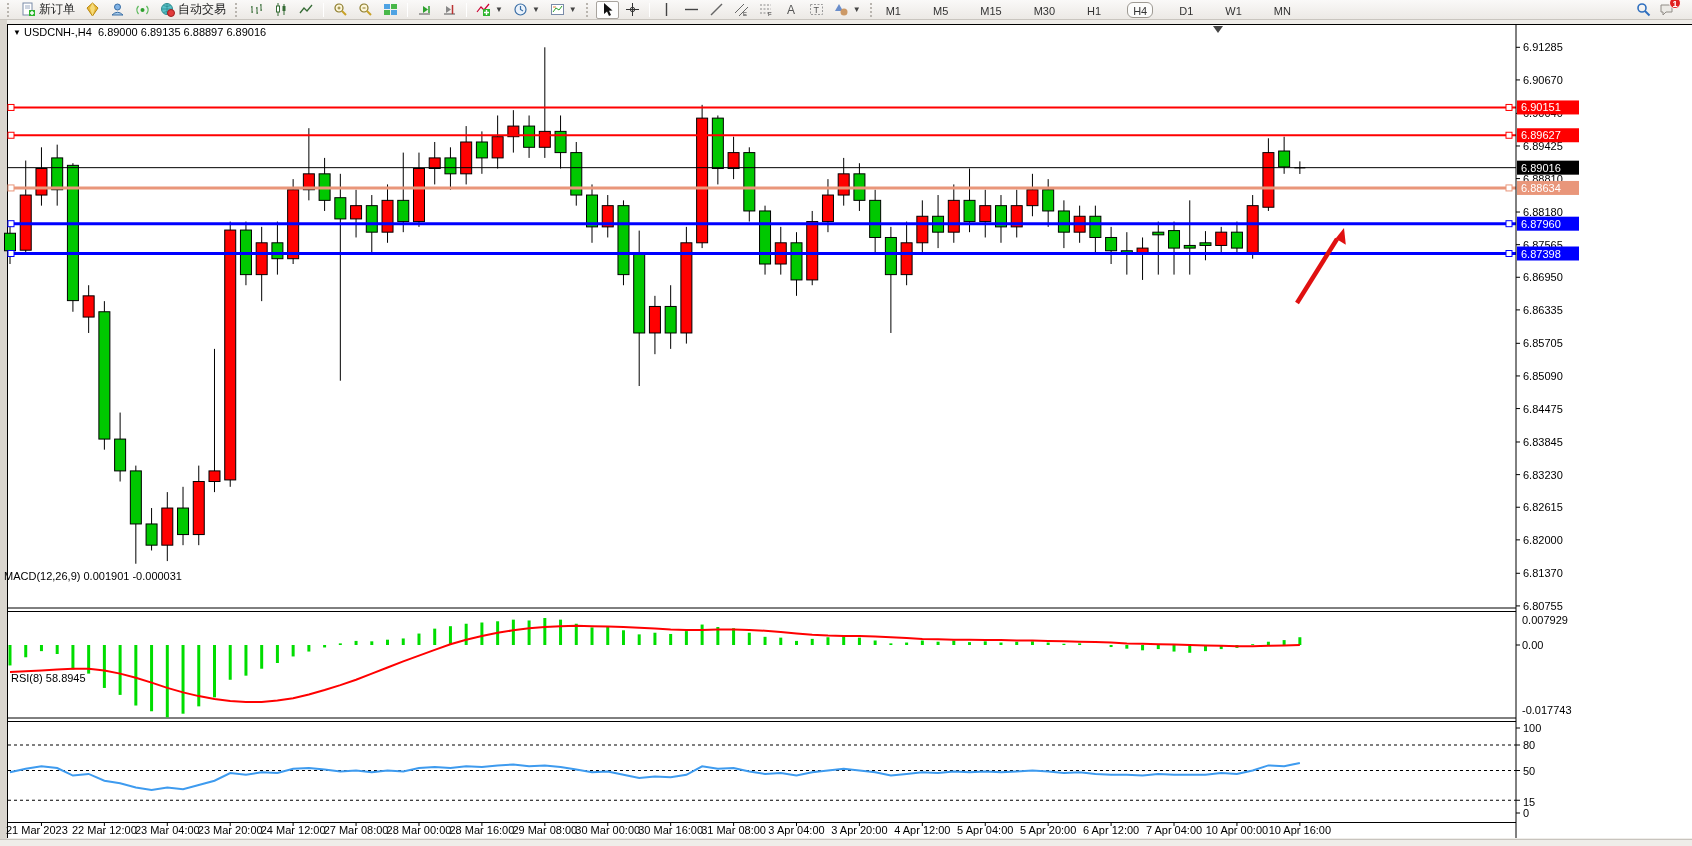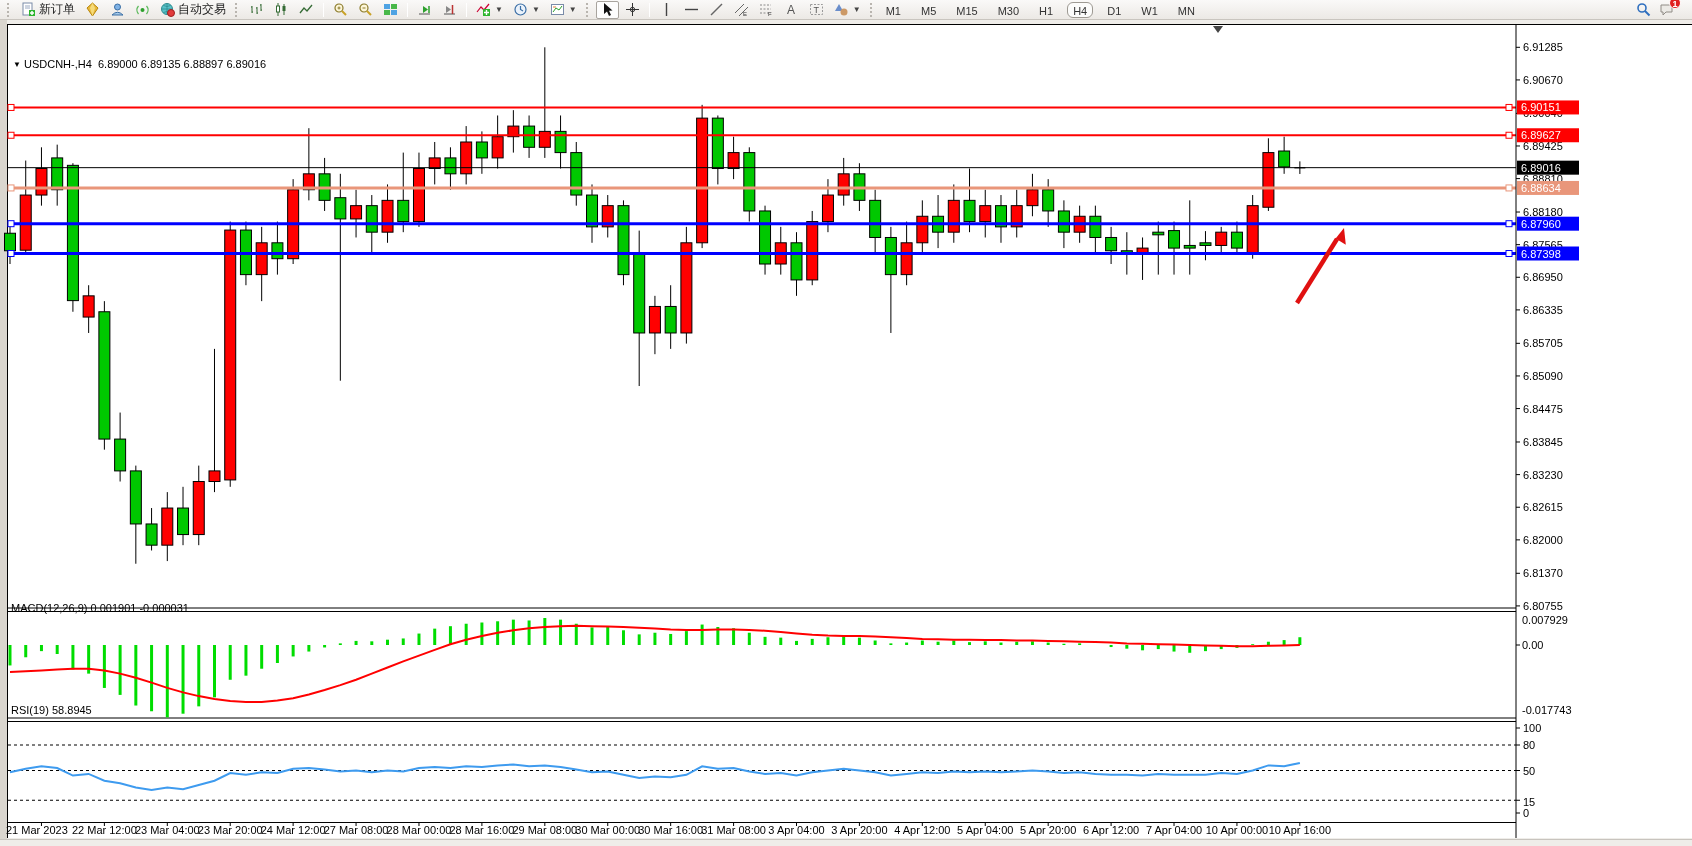--- a/index.html
+++ b/index.html
@@ -16,23 +16,23 @@
   .tsep{width:1px;height:14px;background:#C9C5BF;border-right:1px solid #FFF;margin:0 3px;}
   .ico{display:inline-block;width:15px;height:15px;}
   .caret{font-size:8px;color:#444;margin-left:1px;}
   .tf{font-size:11px;color:#333;padding:1px 5px;height:16px;line-height:14px;border:1px solid transparent;}
   .tf.active{background:#FCFCFB;border:1px solid #9D9992;border-radius:6px;}
   .tb-right{margin-left:auto;display:flex;align-items:center;gap:8px;padding-right:14px;}
   .badge{position:relative;}
   .badge .cnt{position:absolute;top:-5px;right:-7px;background:#E02020;color:#FFF;font-size:9px;
     font-weight:bold;border-radius:50%;width:12px;height:12px;line-height:12px;text-align:center;border:1px solid #FFF;}
   
-  .overlay{position:absolute;font-size:11px;color:#000;z-index:3;white-space:nowrap;margin-top:32px;}
+  .overlay{position:absolute;font-size:11px;color:#000;z-index:3;white-space:nowrap;}
   .chart-title{left:13px;top:26px;}
-  .macd-label{left:11px;top:570px;text-align:center;}
+  .macd-label{left:4px;top:570px;text-align:center;}
   .rsi-label{left:11px;top:672px;}
   .tri{font-size:8px;vertical-align:1px;}
   svg text{font-family:"Liberation Sans",sans-serif;}
 </style>
 </head>
 <body>
 
 <div class="app">
 
   <div class="toolbar">
@@ -267,21 +267,21 @@
       <span class="ico">
         <svg viewBox="0 0 15 15">
             <polygon points="5,2 9,9 1,9" fill="#6A8ECB"></polygon>
             <circle cx="10" cy="10" r="3.5" fill="#C96"></circle>
           </svg>
       </span>
         <span class="caret">▼</span>
     </div>
 
     <div class="grip"></div>
-    <div id="tf-group" style="display:flex;gap:8px;">
+    <div id="tf-group" style="display:flex;gap:20px;">
         <div class="tf">M1</div>
         <div class="tf">M5</div>
         <div class="tf">M15</div>
         <div class="tf">M30</div>
         <div class="tf">H1</div>
         <div class="tf active">H4</div>
         <div class="tf">D1</div>
         <div class="tf">W1</div>
         <div class="tf">MN</div>
       </div>
@@ -728,16 +728,16 @@
     <span class="tri">▼</span>
     <span>USDCNH-,H4</span>&nbsp;
     <span>6.89000 6.89135 6.88897 6.89016</span>
   </div>
 
   <div class="overlay macd-label">
     <span>MACD(12,26,9)</span>&nbsp;<span>0.001901 -0.000031</span>
   </div>
 
   <div class="overlay rsi-label">
-    <span>RSI(19)</span>&nbsp;<span>58.8945</span>
+    <span>RSI(8)</span>&nbsp;<span>58.8945</span>
   </div>
 
 </div>
 
 </body></html>

